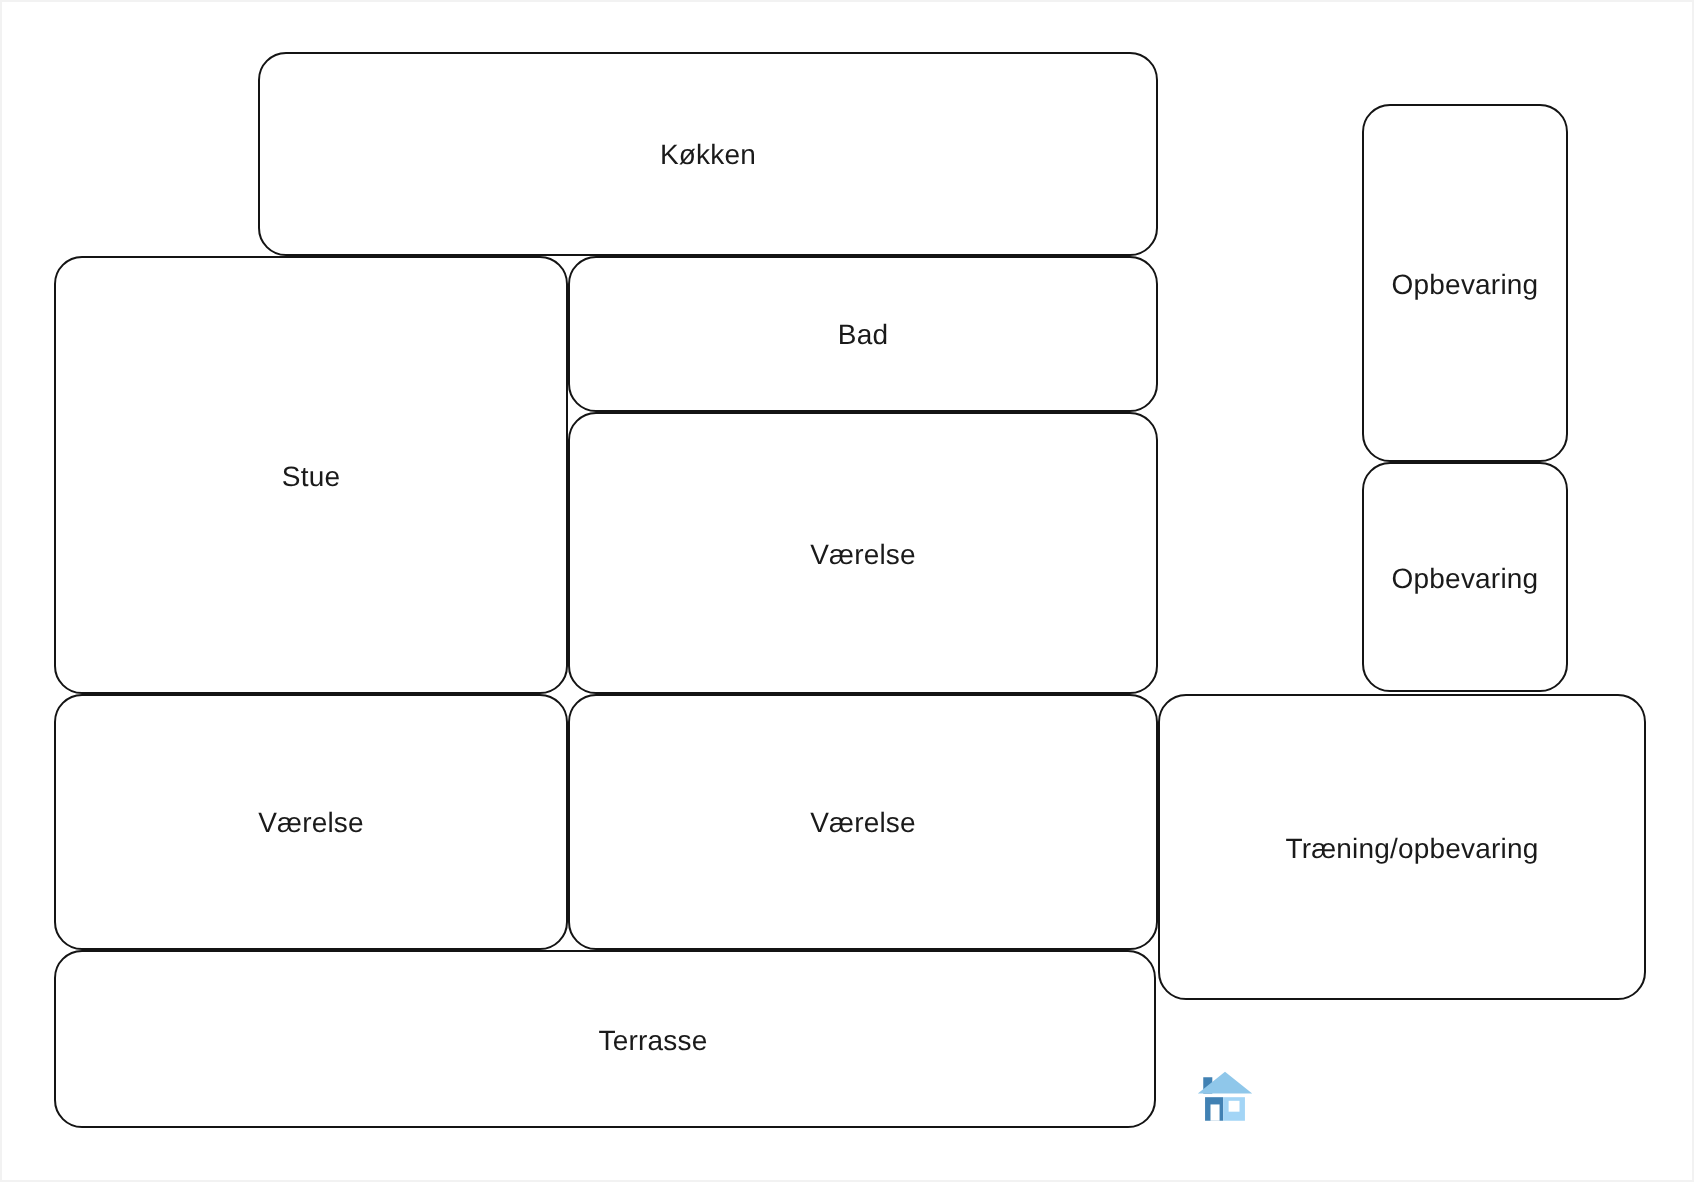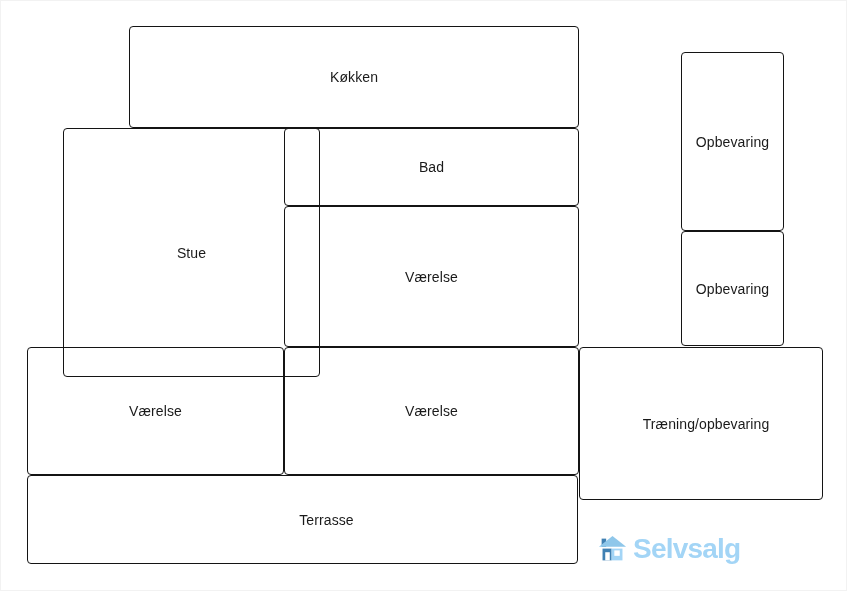--- a/index.html
+++ b/index.html
@@ -14,21 +14,21 @@
     background: var(--bg, #ffffff);
     font-family: "Liberation Sans", sans-serif;
     overflow: hidden;
     box-sizing: border-box;
     border: 1px solid #f2f2f2;
   }
   .room {
     position: absolute;
     box-sizing: border-box;
     border: 1.6px solid var(--wall, #141414);
-    border-radius: 4px;
+    border-radius: 14px;
     background: transparent;
     display: flex;
     align-items: center;
     justify-content: center;
   }
   .room-label {
     font-size: 14px;
     color: var(--room-text, #1a1a1a);
     letter-spacing: 0.1px;
     white-space: nowrap;
@@ -65,21 +65,21 @@
 </style>
 </head>
 <body>
 
 <div class="canvas">
 
   <div id="rooms-layer">
       <div class="room" style="left: 128px; top: 25px; width: 450px; height: 102px;">
         <span class="room-label">Køkken</span>
       </div>
-      <div class="room" style="left: 26px; top: 127px; width: 257px; height: 249px; margin-left: 36px;">
+      <div class="room" style="left: 26px; top: 127px; width: 257px; height: 219px;">
         <span class="room-label">Stue</span>
       </div>
       <div class="room" style="left: 283px; top: 127px; width: 295px; height: 78px; text-align: center;">
         <span class="room-label">Bad</span>
       </div>
       <div class="room" style="left: 283px; top: 205px; width: 295px; height: 141px;">
         <span class="room-label">Værelse</span>
       </div>
       <div class="room" style="left: 26px; top: 346px; width: 257px; height: 128px;">
         <span class="room-label">Værelse</span>
@@ -103,16 +103,15 @@
 
   <div class="logo">
     <svg class="house" viewBox="0 0 32 32" aria-hidden="true">
       <rect x="4" y="4" width="5" height="9" fill="#4181b3"></rect>
       <polygon points="16,1 31,13 1,13" fill="#8fc7ea"></polygon>
       <rect x="5" y="15" width="10" height="13" fill="#4181b3"></rect>
       <rect x="15" y="15" width="12" height="13" fill="#a3d5f6"></rect>
       <rect x="8" y="19" width="5" height="9" fill="#ffffff"></rect>
       <rect x="18" y="17" width="6" height="6" fill="#ffffff"></rect>
     </svg>
-    <span class="suffix">Selvsalg</span>
   </div>
 
 </div>
 
 </body></html>

